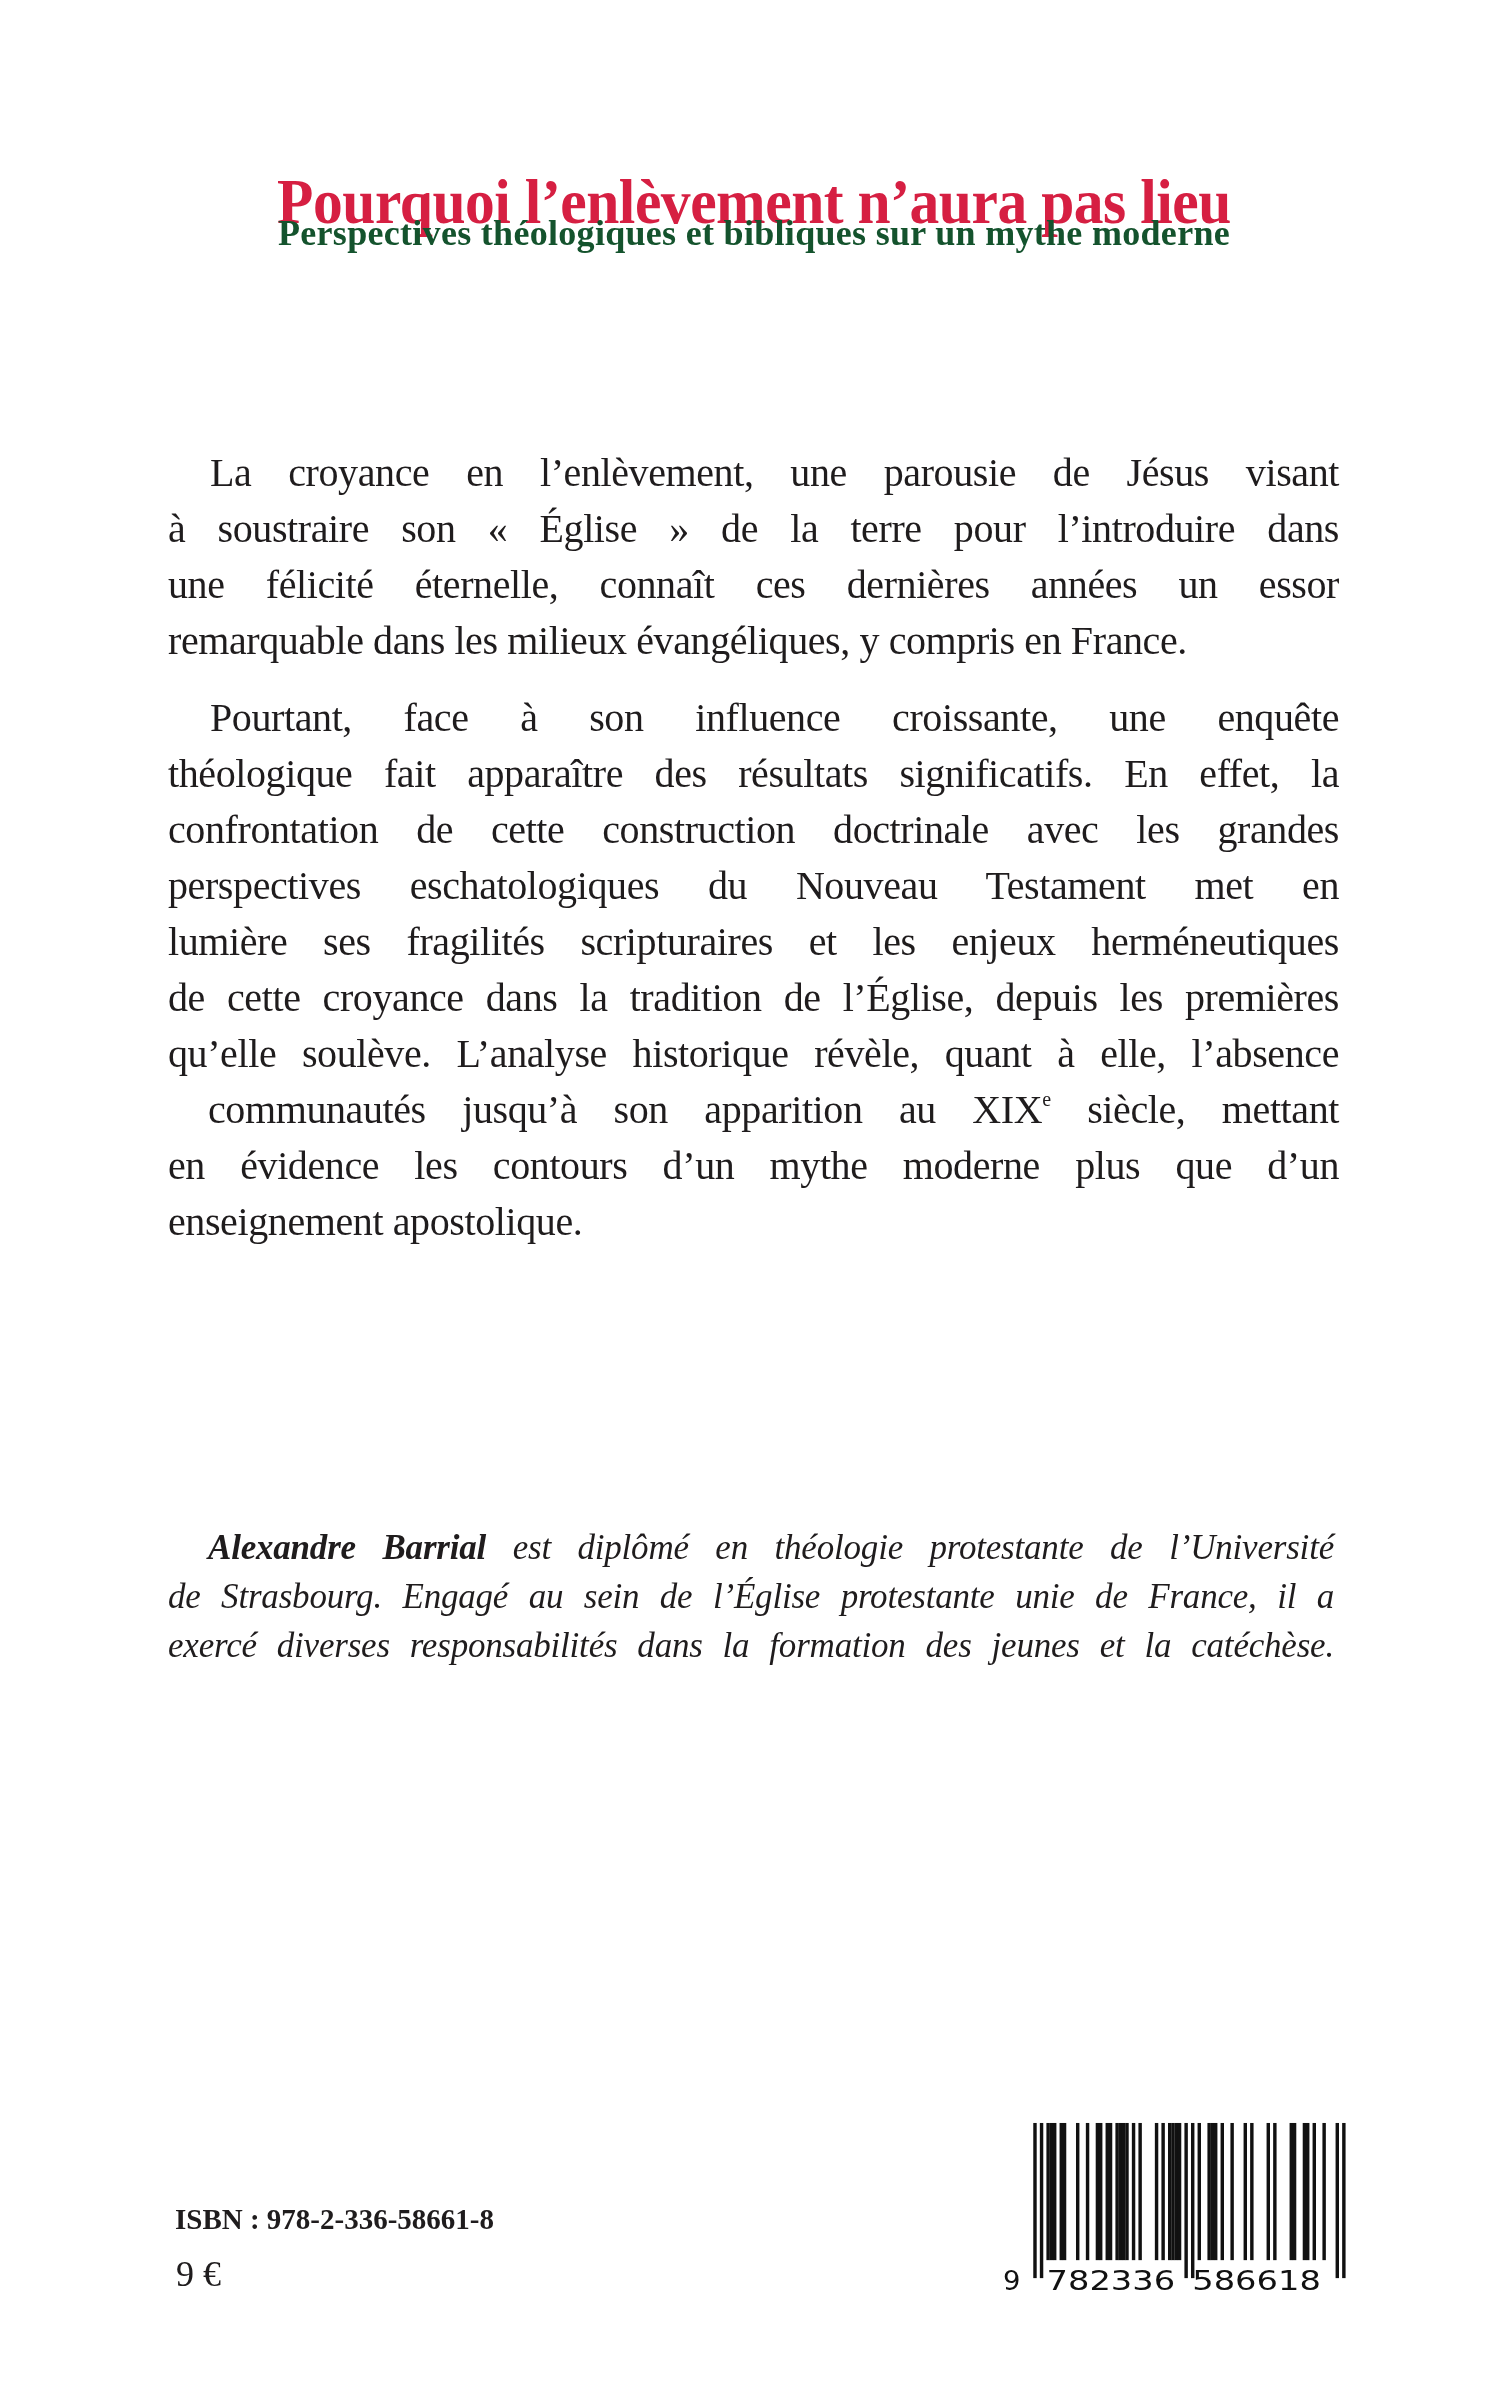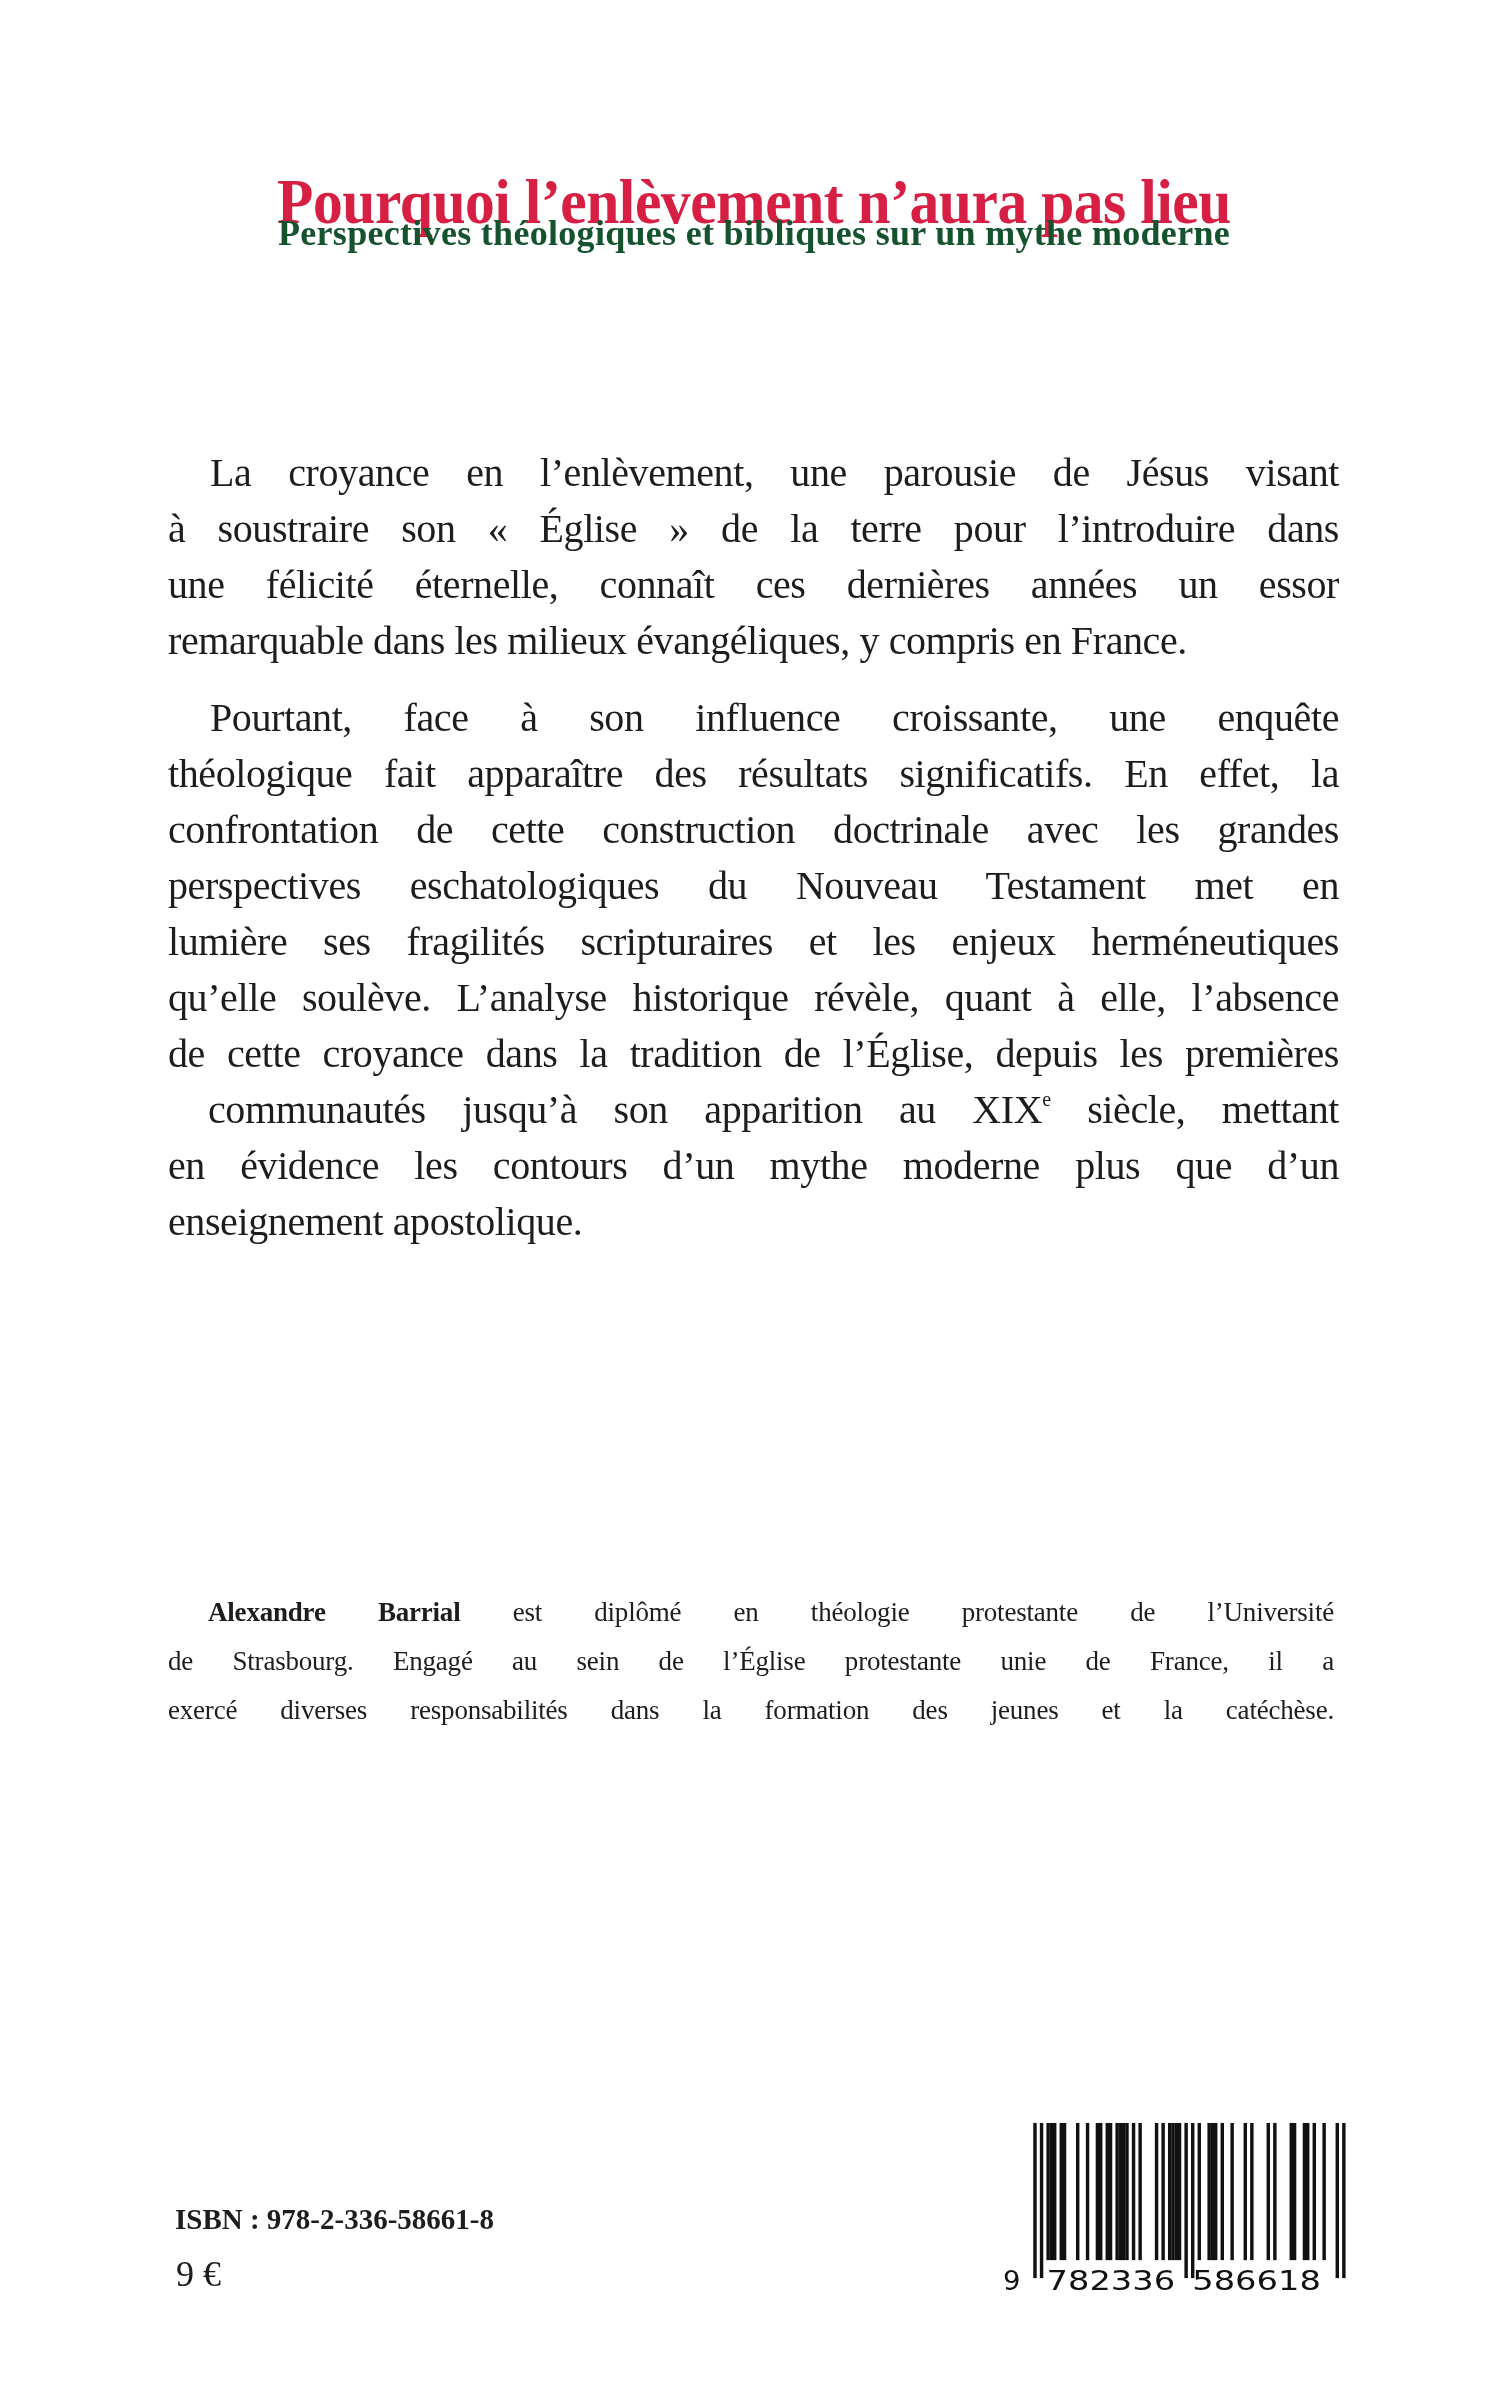--- a/index.html
+++ b/index.html
@@ -27,22 +27,22 @@
     text-align: justify; text-align-last: justify; white-space: nowrap;
     overflow: visible;
   }
   .line.jl { white-space: normal; margin-left: 40px; }
   .line.last { text-align: left; text-align-last: left; }
   .line.indent { text-indent: 42px; }
   .p1 { top: 445px; }
   .p2 { top: 690px; }
   sup.supe { font-size: 0.5em; vertical-align: 0.85em; line-height: 0; }
   .bio {
-    position: absolute; left: 168px; width: 1166px; top: 1588px;
-    font-size: 27px; letter-spacing: -0.2px;
+    position: absolute; left: 168px; width: 1166px; top: 1523px;
+    font-size: 35px; font-style: italic; letter-spacing: -0.2px;
   }
   .bio .line { height: 49px; line-height: 49px; }
   .bio b { font-weight: bold; }
   .isbn {
     position: absolute; left: 175px; top: 2200px;
     font-size: 29px; line-height: 38px; font-weight: bold;
   }
   .price {
     position: absolute; left: 176px; top: 2252px;
     font-size: 36px; line-height: 44px;
@@ -65,22 +65,22 @@
   <span class="line">une félicité éternelle, connaît ces dernières années un essor</span>
   <span class="line last">remarquable dans les milieux évangéliques, y compris en France.</span>
 </div>
 
 <div class="body-text p2">
   <span class="line indent">Pourtant, face à son influence croissante, une enquête</span>
   <span class="line">théologique fait apparaître des résultats significatifs. En effet, la</span>
   <span class="line">confrontation de cette construction doctrinale avec les grandes</span>
   <span class="line">perspectives eschatologiques du Nouveau Testament met en</span>
   <span class="line">lumière ses fragilités scripturaires et les enjeux herméneutiques</span>
+  <span class="line">de cette croyance dans la tradition de l’Église, depuis les premières</span>
   <span class="line">qu’elle soulève. L’analyse historique révèle, quant à elle, l’absence</span>
-  <span class="line">de cette croyance dans la tradition de l’Église, depuis les premières</span>
   <span class="line jl"><span>communautés jusqu’à son apparition au XIX</span><sup class="supe">e</sup><span> siècle, mettant</span></span>
   <span class="line">en évidence les contours d’un mythe moderne plus que d’un</span>
   <span class="line last">enseignement apostolique.</span>
 </div>
 
 <div class="bio">
   <span class="line jl"><b>Alexandre Barrial</b><span> est diplômé en théologie protestante de l’Université</span></span>
   <span class="line">de Strasbourg. Engagé au sein de l’Église protestante unie de France, il a</span>
   <span class="line">exercé diverses responsabilités dans la formation des jeunes et la catéchèse.</span>
 </div>

